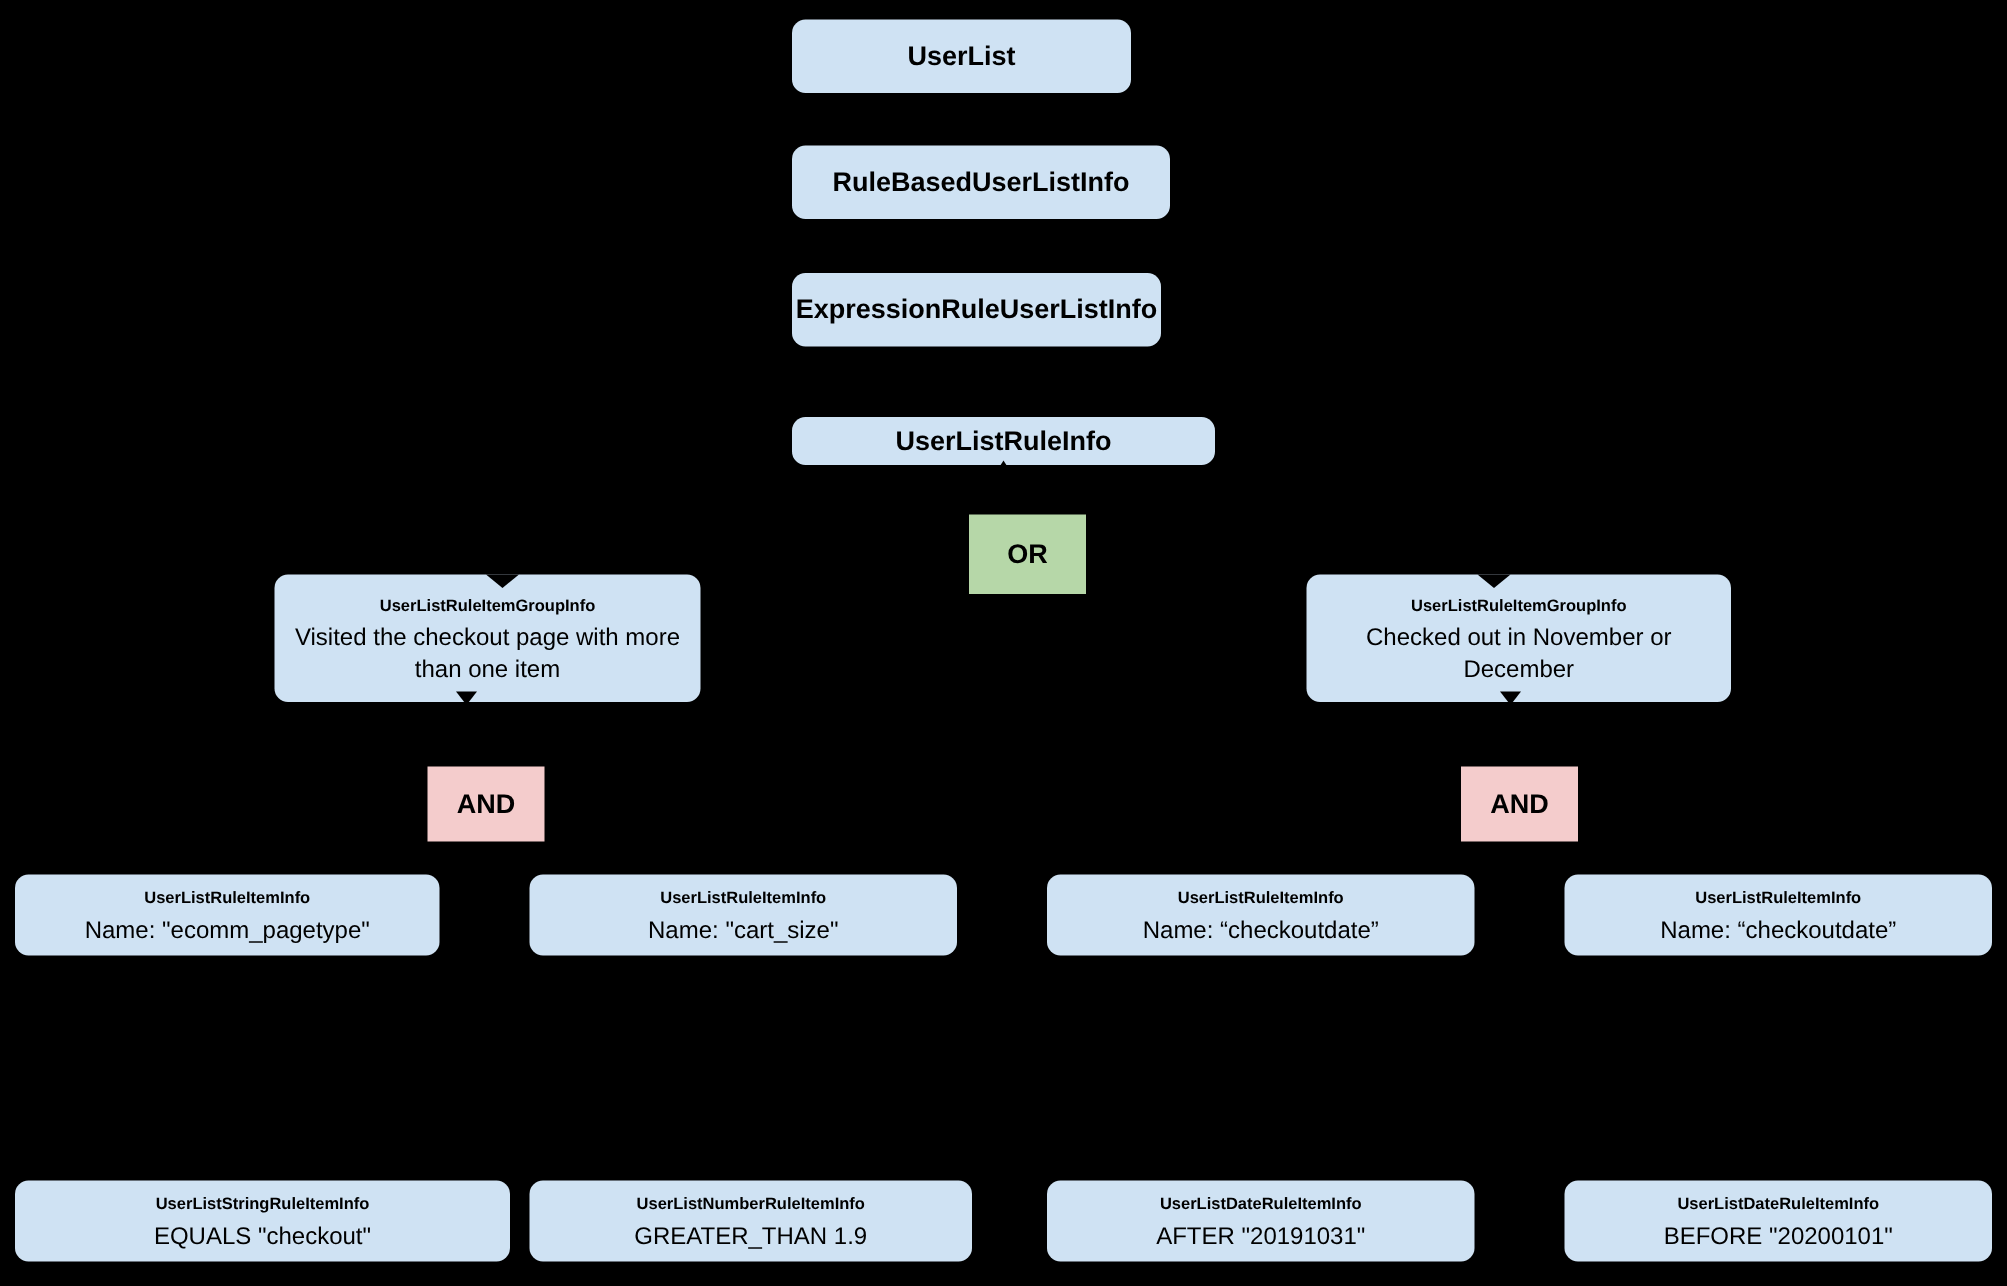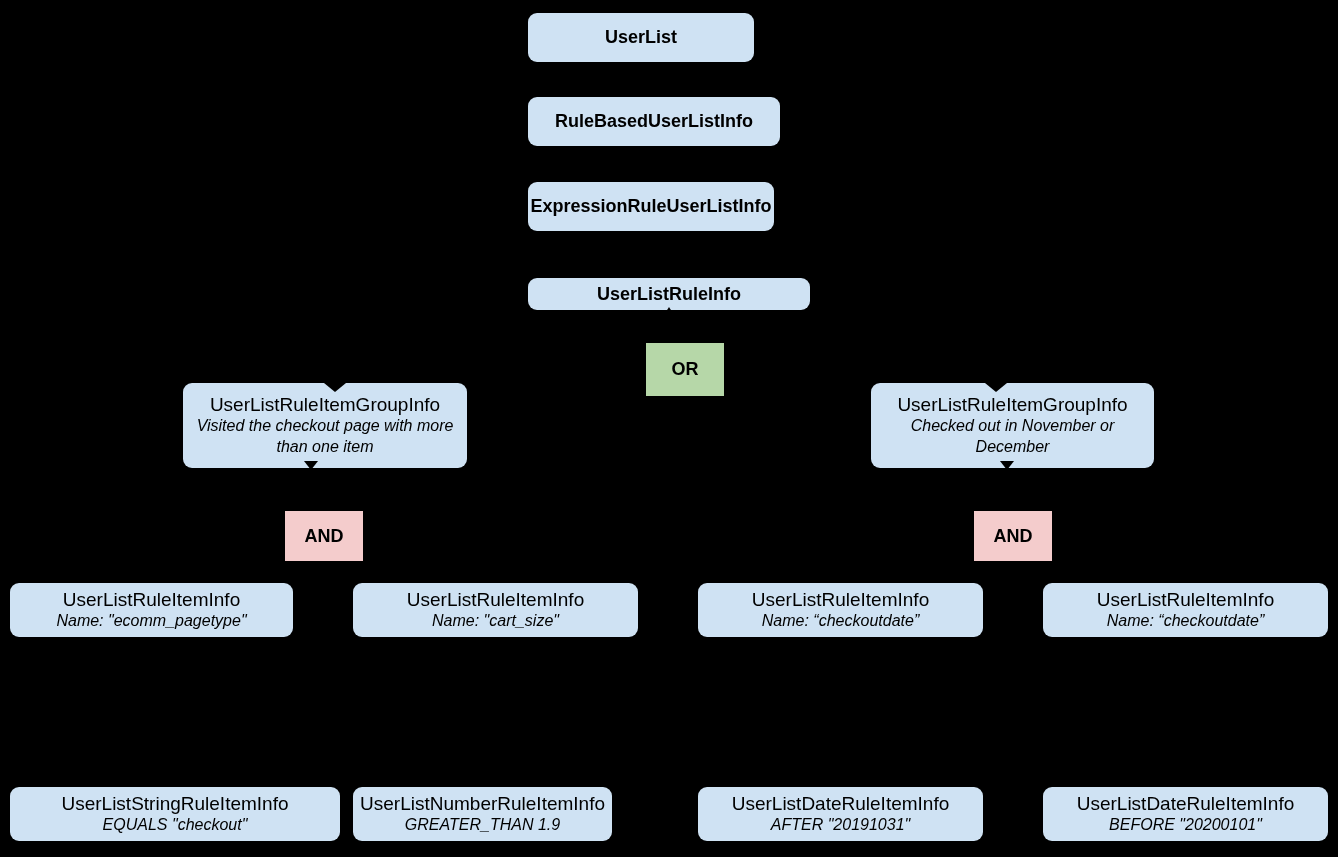--- a/index.html
+++ b/index.html
@@ -10,22 +10,22 @@
     color:var(--text-color,#000);
   }
   .node{
     position:absolute;
     background:var(--box-fill,#cfe2f3);
     border-radius:9px;
     display:flex;flex-direction:column;align-items:center;justify-content:center;
     text-align:center;line-height:21px;
     box-sizing:border-box;padding:2px 8px;
   }
-  .node .title{font-weight:400;font-size:19px;}
-  .node .desc{font-style:italic;font-size:16px;}
+  .node .title{font-weight:700;font-size:11px;}
+  .node .desc{font-size:16px;}
   .chain{font-weight:700;font-size:18px;}
   .op{
     position:absolute;
     display:flex;align-items:center;justify-content:center;
     font-weight:700;font-size:18px;
     box-sizing:border-box;
   }
   .op-or{background:var(--or-fill,#b6d7a8);}
   .op-and{background:var(--and-fill,#f4cccc);}
   .arrowhead{
@@ -83,21 +83,21 @@
 <div class="node" style="left:1043px;top:583px;width:285px;height:54px;">
   <span class="title">UserListRuleItemInfo</span>
   <span class="desc">Name: “checkoutdate”</span>
 </div>
 
 <div class="node" style="left:10px;top:787px;width:330px;height:54px;">
   <span class="title">UserListStringRuleItemInfo</span>
   <span class="desc">EQUALS "checkout"</span>
 </div>
 
-<div class="node" style="left:353px;top:787px;width:259px;height:54px;">
+<div class="node" style="left:353px;top:787px;width:295px;height:54px;">
   <span class="title">UserListNumberRuleItemInfo</span>
   <span class="desc">GREATER_THAN 1.9</span>
 </div>
 
 <div class="node" style="left:698px;top:787px;width:285px;height:54px;">
   <span class="title">UserListDateRuleItemInfo</span>
   <span class="desc">AFTER "20191031"</span>
 </div>
 
 <div class="node" style="left:1043px;top:787px;width:285px;height:54px;">

